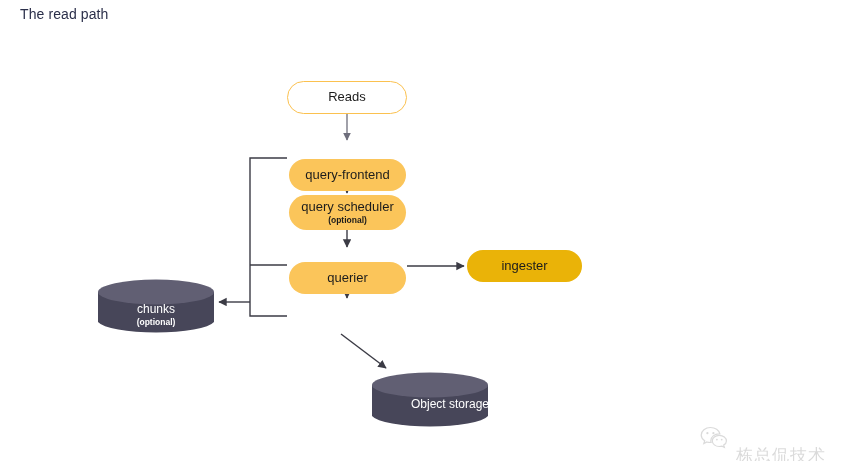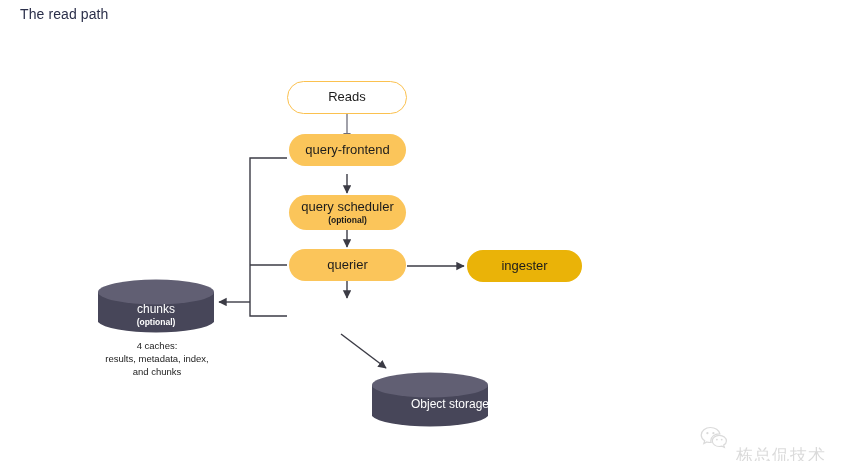--- a/index.html
+++ b/index.html
@@ -55,31 +55,31 @@
     margin-top: 1px;
     color: #1c1c1c;
   }
   .node-reads {
     left: 287px; top: 81px;
     width: 120px; height: 33px;
     background: #ffffff;
     border: 1.6px solid #fbc14f;
   }
   .node-qfe {
-    left: 289px; top: 134px;
+    left: 289px; top: 159px;
     width: 117px; height: 32px;
     background: #fbc55a;
   }
   .node-qsched {
     left: 289px; top: 195px;
     width: 117px; height: 35px;
     background: #fbc55a;
   }
   .node-querier {
-    left: 289px; top: 249px;
+    left: 289px; top: 262px;
     width: 117px; height: 32px;
     background: #fbc55a;
     justify-content: center;
   }
   .node-sgw {
     left: 289px; top: 300px;
     width: 117px; height: 32px;
     background: #fbc55a;
   }
   .node-ingester {
@@ -196,25 +196,20 @@
     <svg width="118" height="56" viewBox="0 0 118 56">
       <path d="M1,13 L1,43 A59,13 0 0 0 117,43 L117,13 Z" fill="#474659"></path>
       <ellipse cx="59" cy="13" rx="58" ry="12.5" fill="#615f73"></ellipse>
     </svg>
     <div class="cyl-label cache-label">
       <span>chunks</span>
       <span class="sub">(optional)</span>
     </div>
   </div>
 
-  <div class="caption">
-    <div>4 caches:</div>
-    <div>results, metadata, index,</div>
-    <div>and chunks</div>
-  </div>
 
   <div class="cylinder objstore-cyl">
     <svg width="118" height="57" viewBox="0 0 118 57">
       <path d="M1,13 L1,44 A59,13 0 0 0 117,44 L117,13 Z" fill="#474659"></path>
       <ellipse cx="59" cy="13" rx="58" ry="12.5" fill="#615f73"></ellipse>
     </svg>
     <div class="cyl-label objstore-label">
       <span>Object storage</span>
     </div>
   </div>

